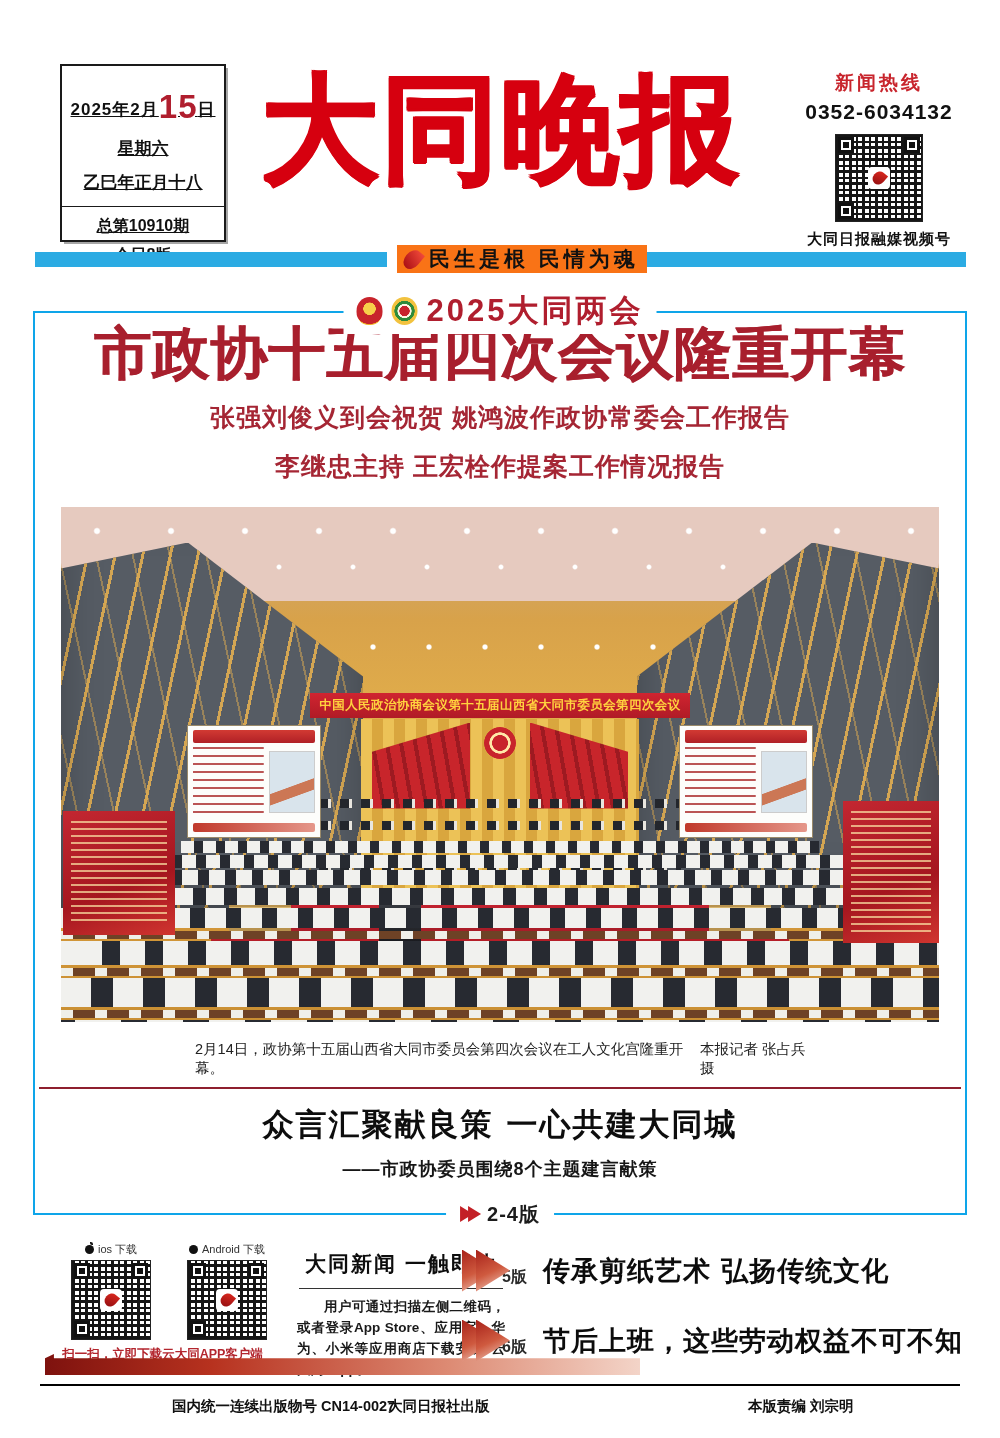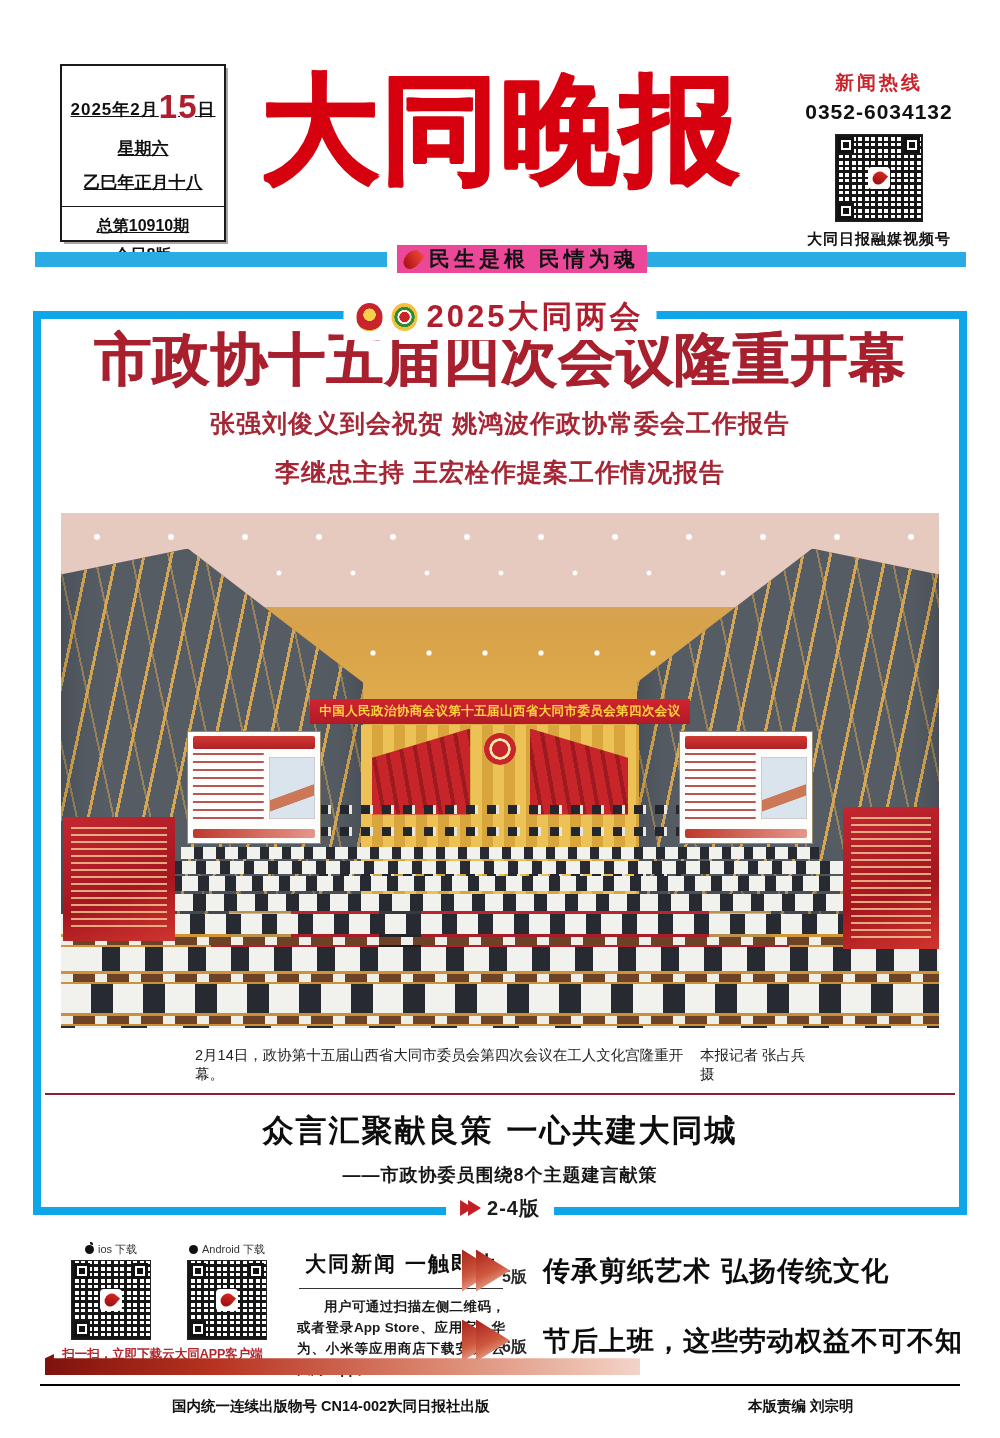--- a/index.html
+++ b/index.html
@@ -35,28 +35,28 @@
   .qr-main { width:88px; height:88px; margin:10px auto 0; }
   .qr-logo { position:absolute; left:50%; top:50%; width:22px; height:22px; transform:translate(-50%,-50%);
     background:#fff; border-radius:4px; }
   .qr-logo::after { content:""; position:absolute; left:5px; top:4px; width:12px; height:14px;
     background:linear-gradient(160deg,#e02a20,#8f0d10); border-radius:60% 0 60% 60%; transform:rotate(40deg); }
   .qr-caption { font-size:15px; font-weight:bold; color:#111; margin-top:8px; letter-spacing:1px; }
 
   .tag-bar { position:absolute; left:35px; top:252px; width:931px; height:15px; }
   .tag-bar .seg { position:absolute; top:0; height:15px; background:#2babe3; }
   .tag-bar .seg.l { left:0; width:352px; } .tag-bar .seg.r { left:594px; right:0; }
-  .tag-center { position:absolute; left:362px; top:-7px; display:flex; align-items:center; gap:9px; background:#ec4899; padding:0 8px; }
+  .tag-center { position:absolute; left:362px; top:-7px; display:flex; align-items:center; gap:9px; background:#f97316; padding:0 8px; }
   .flame-icon { width:15px; height:21px; background:linear-gradient(200deg,#f24a3a,#a50b12);
     border-radius:60% 0 55% 55%; transform:rotate(40deg); display:inline-block; }
   .tagline { font-size:21px; font-weight:bold; color:#111; letter-spacing:4px; white-space:nowrap; }
 
   
   .main-box { position:absolute; left:33px; top:311px; width:934px; height:904px;
-    border:8px solid #0ea5e9; }
+    border:2px solid #0ea5e9; }
   .topic-badge { position:absolute; left:50%; top:-25px; transform:translateX(-50%);
     background:#fff; display:flex; align-items:center; gap:9px; padding:0 13px; height:46px; }
   .emblem { width:26px; height:28px; border-radius:50% 50% 46% 46%; display:inline-block; }
   .emblem.national { background:radial-gradient(circle at 50% 42%, #f7d04a 0 29%, #c8242c 31% 72%, #efb024 74% 100%); }
   .emblem.cppcc { border-radius:50%; background:radial-gradient(circle, #c8242c 0 26%, #fdf6e2 28% 36%, #2e8b3a 38% 52%, #f2c23e 54% 100%); }
   .topic-label { font-size:31px; font-weight:900; color:#b01e2e; letter-spacing:3px; white-space:nowrap; }
 
   .kicker { margin-top:36px; text-align:center; color:#a52634; font-size:27px; font-weight:900; letter-spacing:2px; }
   .headline { margin-top:7px; text-align:center; color:#a81f2d; font-family:"DejaVu Serif", serif;
     font-size:57px; line-height:1.15; font-weight:900; letter-spacing:1px;

